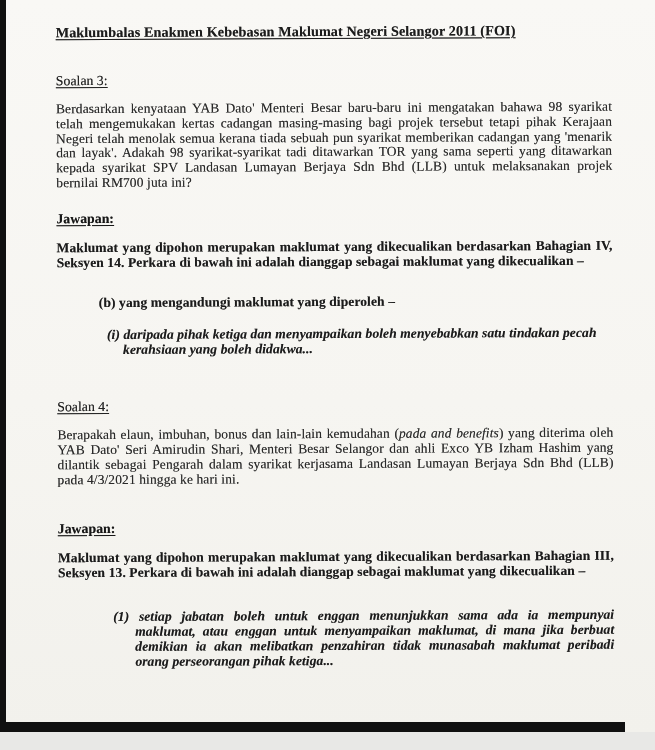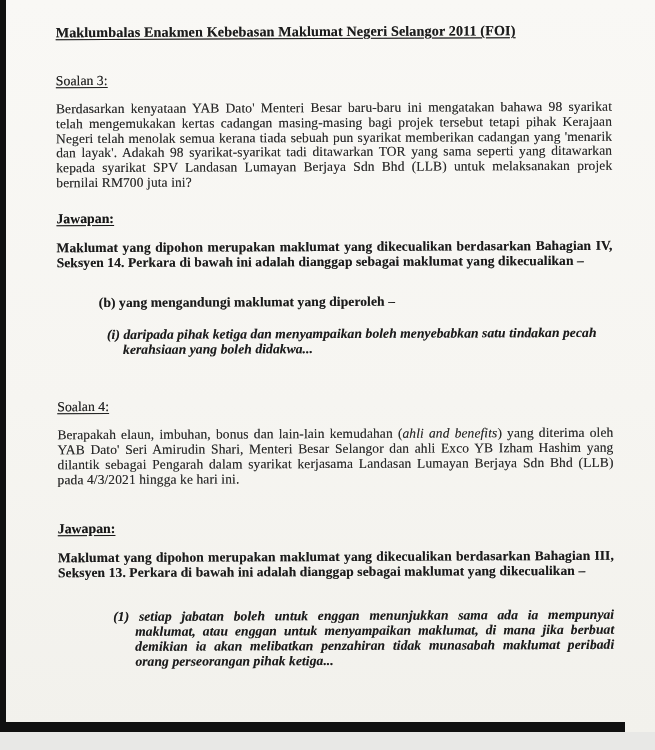--- a/index.html
+++ b/index.html
@@ -110,21 +110,21 @@
     <div class="heading bold a-heading a3">Jawapan:</div>
 
     <div class="para bold">Maklumat yang dipohon merupakan maklumat yang dikecualikan berdasarkan Bahagian IV, Seksyen 14. Perkara di bawah ini adalah dianggap sebagai maklumat yang dikecualikan –</div>
 
     <div class="para bold clause-b">(b) yang mengandungi maklumat yang diperoleh –</div>
 
     <div class="para bold italic clause-i">(i) daripada pihak ketiga dan menyampaikan boleh menyebabkan satu tindakan pecah kerahsiaan yang boleh didakwa...</div>
 
     <div class="heading q-heading q4">Soalan 4:</div>
 
-    <p class="para"><span>Berapakah elaun, imbuhan, bonus dan lain-lain kemudahan (</span><span class="italic">ahli and benefits</span><span>) yang diterima oleh YAB Dato' Seri Amirudin Shari, Menteri Besar Selangor dan ahli Exco YB Izham Hashim yang dilantik sebagai Pengarah dalam syarikat kerjasama Landasan Lumayan Berjaya Sdn Bhd (LLB) pada 4/3/2021 hingga ke hari ini.</span></p>
+    <p class="para"><span>Berapakah elaun, imbuhan, bonus dan lain-lain kemudahan (</span><span class="italic">pada and benefits</span><span>) yang diterima oleh YAB Dato' Seri Amirudin Shari, Menteri Besar Selangor dan ahli Exco YB Izham Hashim yang dilantik sebagai Pengarah dalam syarikat kerjasama Landasan Lumayan Berjaya Sdn Bhd (LLB) pada 4/3/2021 hingga ke hari ini.</span></p>
 
     <div class="heading bold a-heading a4">Jawapan:</div>
 
     <div class="para bold">Maklumat yang dipohon merupakan maklumat yang dikecualikan berdasarkan Bahagian III, Seksyen 13. Perkara di bawah ini adalah dianggap sebagai maklumat yang dikecualikan –</div>
 
     <div class="para bold italic clause-1">(1) setiap jabatan boleh untuk enggan menunjukkan sama ada ia mempunyai maklumat, atau enggan untuk menyampaikan maklumat, di mana jika berbuat demikian ia akan melibatkan penzahiran tidak munasabah maklumat peribadi orang perseorangan pihak ketiga...</div>
 
   </div>
 </div>
 

